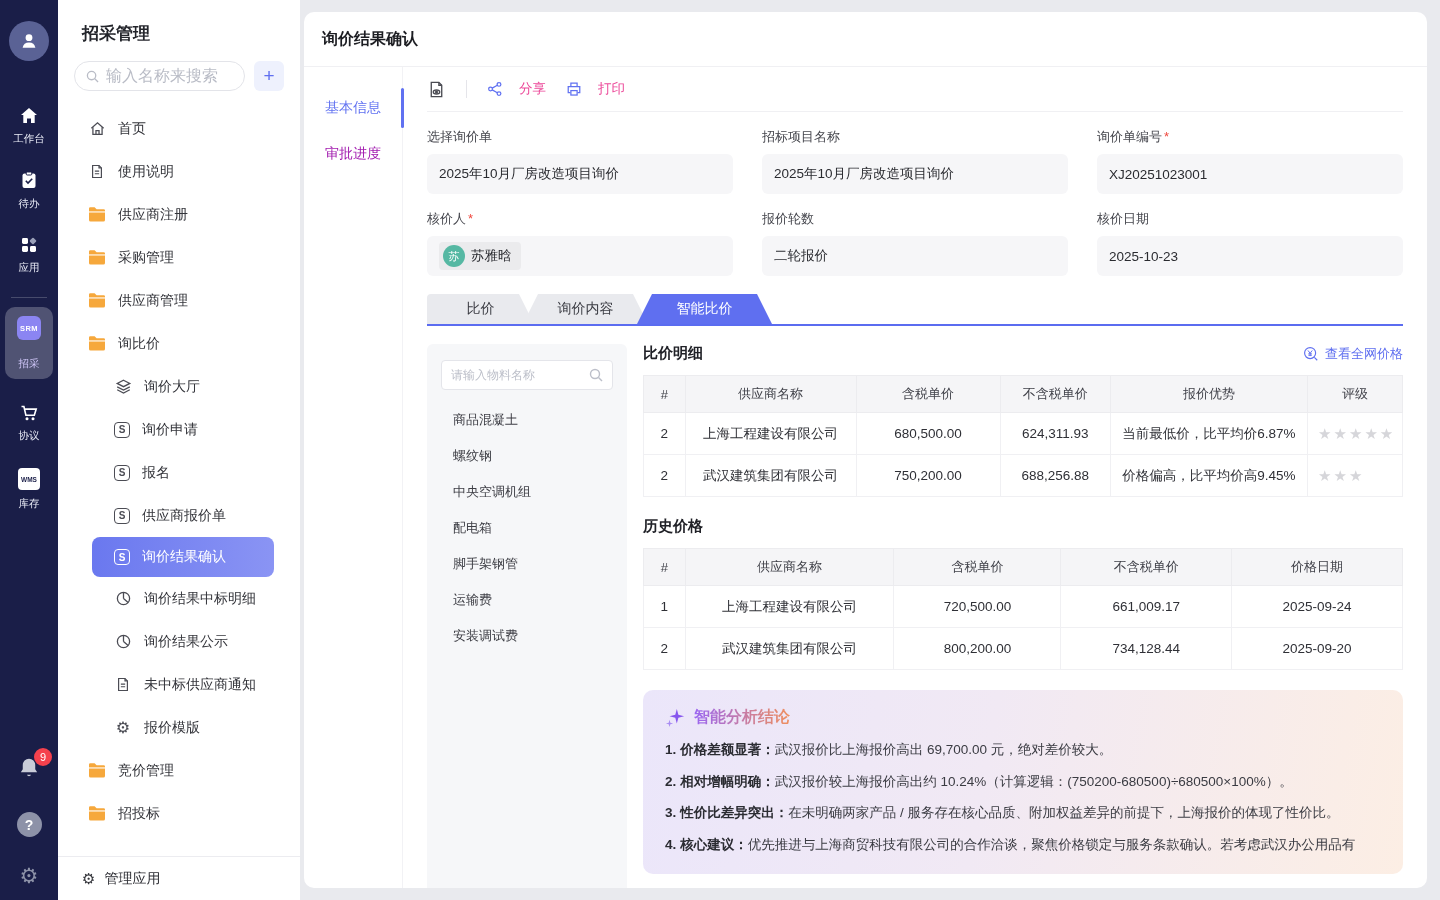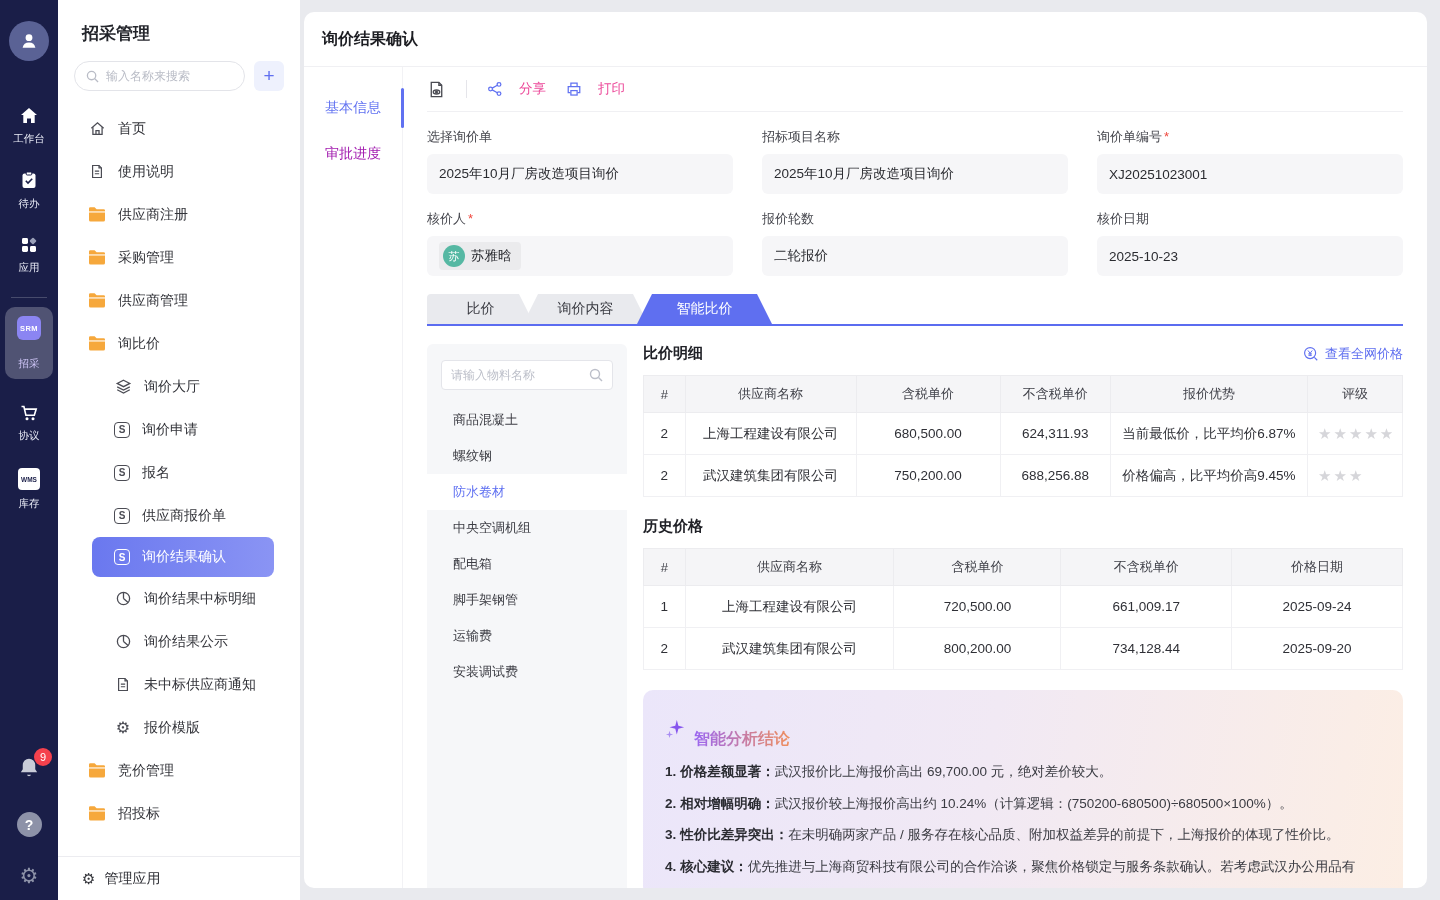--- a/index.html
+++ b/index.html
@@ -20,21 +20,21 @@
   .bell-wrap { position:relative; }
   .bell-badge { position:absolute; top:-8px; right:-11px; min-width:18px; height:18px; border-radius:9px; background:#f5414d; color:#fff; font-size:11px; display:flex; align-items:center; justify-content:center; padding:0 4px; }
   .help-circle { width:25px; height:25px; border-radius:50%; background:#8d92a8; color:#fff; font-size:14px; font-weight:700; display:flex; align-items:center; justify-content:center; margin-top:32px; }
   .rail-gear { font-size:21px; color:#8d92a8; margin-top:28px; line-height:1; }
 
   
   .sidebar { width:242px; height:900px; background:#fff; flex-shrink:0; display:flex; flex-direction:column; }
   .sb-title { font-size:17px; font-weight:700; color:#23252b; padding:22px 0 0 24px; }
   .search-row { display:flex; gap:9px; align-items:center; padding:16px 16px 0 16px; }
   .search-pill { flex:1; height:30px; border:1px solid #e3e4e9; border-radius:16px; display:flex; align-items:center; gap:7px; padding:0 11px; }
-  .search-pill input { border:0; outline:0; width:100%; font-size:12px; color:#55565e; background:transparent; font-family:inherit; }
+  .search-pill input { border:0; outline:0; width:100%; font-size:16px; color:#55565e; background:transparent; font-family:inherit; }
   .search-pill input::placeholder { color:#b9bcc6; }
   .add-btn { width:30px; height:30px; border-radius:6px; background:#eef1fd; color:#5f6ff0; font-size:19px; display:flex; align-items:center; justify-content:center; cursor:default; }
   .menu { flex:1; padding-top:16px; overflow:hidden; }
   .menu-item { height:43px; display:flex; align-items:center; gap:12px; padding-left:30px; font-size:14px; color:#33343a; cursor:default; }
   .menu-item.child { padding-left:56px; }
   .menu-item.active { margin:0 26px 0 34px; padding-left:22px; height:40px; border-radius:8px;
     background:linear-gradient(90deg,#6a78ef,#8a94f4); color:#fff; }
   .micon { display:flex; align-items:center; justify-content:center; width:18px; flex-shrink:0; }
   .sicon { width:16px; height:16px; border:1.5px solid #4b4c54; border-radius:4px; font-size:10px; font-weight:700; color:#4b4c54; display:flex; align-items:center; justify-content:center; }
   .menu-item.active .sicon { border-color:#fff; color:#fff; }
@@ -86,21 +86,21 @@
 
   table { width:100%; border-collapse:collapse; margin-top:12px; table-layout:fixed; }
   th { background:#f5f5f7; border:1px solid #ececef; height:37px; font-weight:400; font-size:13px; color:#41424a; }
   td { border:1px solid #f0f0f3; height:42px; text-align:center; font-size:13.5px; color:#2f3036; overflow:hidden; white-space:nowrap; }
   .stars { color:#d6d6da; font-size:15px; letter-spacing:2px; text-align:left; padding-left:10px; }
   .h2-block { margin-top:20px; }
 
   .ai-panel { margin-top:20px; flex-shrink:0; border-radius:10px; padding:17px 22px 20px;
     background:linear-gradient(100deg,#ebe6fa 0%,#f1e9f4 45%,#fceee4 100%); }
   .ai-title-row { display:flex; align-items:center; gap:9px; }
-  .ai-title { font-size:16px; font-weight:700; color:#a265ee;margin-top:22px; }
+  .ai-title { font-size:16px; font-weight:700; color:#a265ee; }
   @supports (-webkit-background-clip:text) or (background-clip:text) {
     .ai-title { background:linear-gradient(90deg,#9a66f2,#ef8f5e); -webkit-background-clip:text; background-clip:text; color:transparent; }
   }
   .ai-item { margin-top:12px; font-size:13.5px; line-height:1.45; color:#3a3b42; }
   .ai-item .ai-num, .ai-item b { font-weight:700; color:#2b2c32; }
   .ai-item .ai-num { margin-right:4px; }
 
   svg { display:block; }
 </style>
 </head>
@@ -447,21 +447,20 @@
               <input placeholder="请输入物料名称" style="">
               <span>
                 <svg width="14" height="14" viewBox="0 0 14 14">
                     <circle cx="6" cy="6" r="4.5" fill="none" stroke="#bcbfc9" stroke-width="1.4"></circle>
                     <path d="M9.5 9.5 L13 13" stroke="#bcbfc9" stroke-width="1.4"></path>
                   </svg>
               </span>
             </div>
             <div class="mat-item">商品混凝土</div>
             <div class="mat-item">螺纹钢</div>
-            <div class="mat-item active">防水卷材</div>
             <div class="mat-item">中央空调机组</div>
             <div class="mat-item">配电箱</div>
             <div class="mat-item">脚手架钢管</div>
             <div class="mat-item">运输费</div>
             <div class="mat-item">安装调试费</div>
           </div>
 
           <div class="detail">
             <div class="sec-head">
               <span class="sec-title">比价明细</span>

